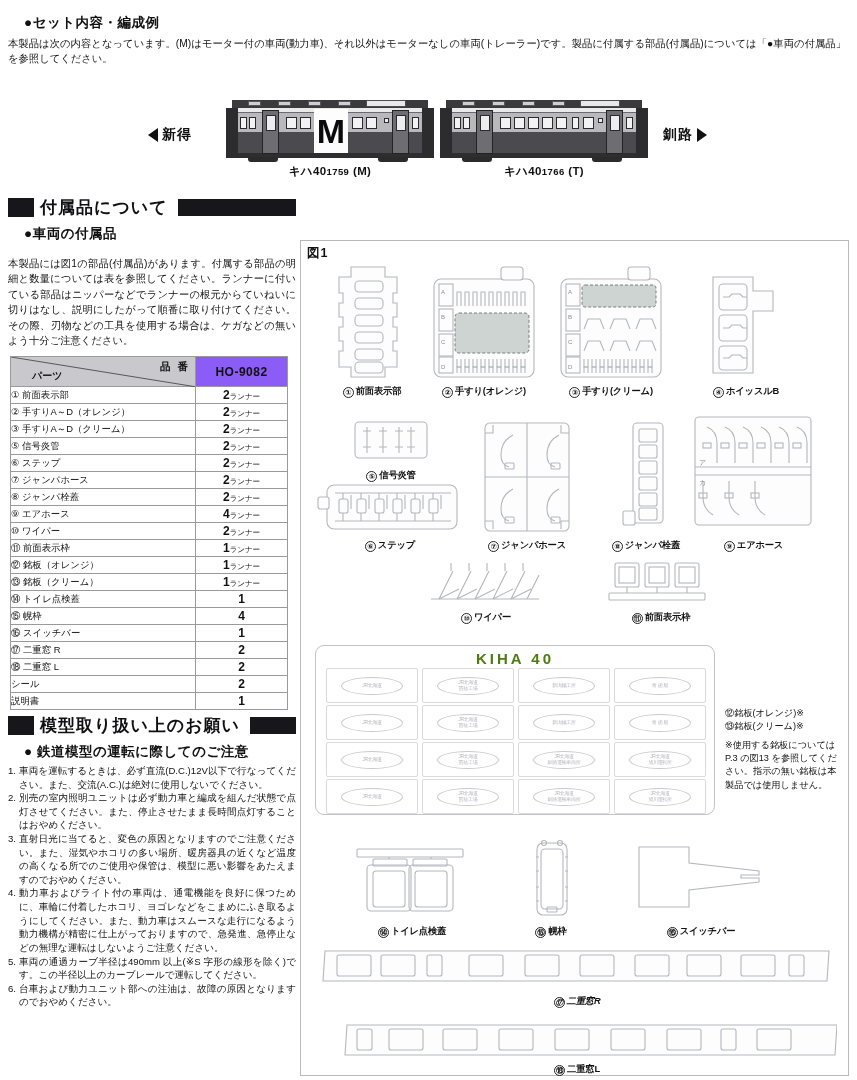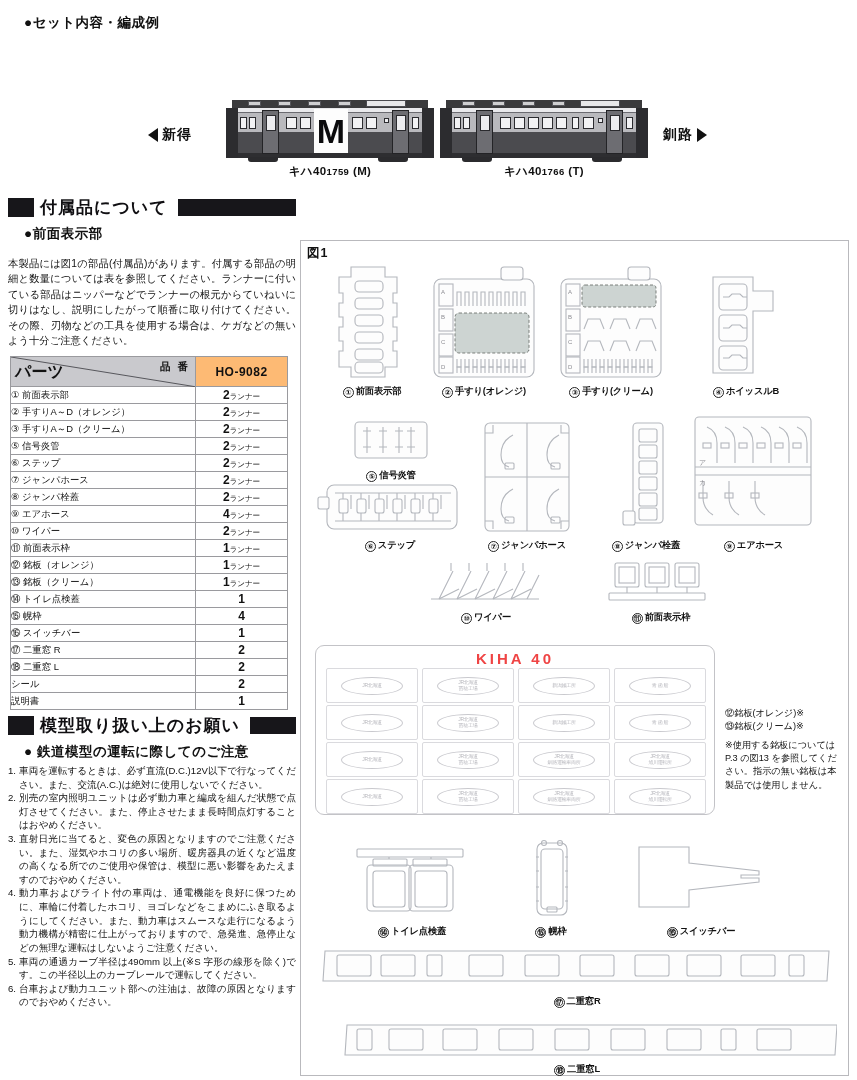--- a/index.html
+++ b/index.html
@@ -66,23 +66,23 @@
   
   #acc-section { position:absolute; left:8px; top:196px; width:288px; }
   #acc-desc { margin-top:13px; }
 
   
   #parts-table { position:absolute; left:10px; top:356px; width:278px;
      border:1px solid #6e6e72; border-collapse:collapse; font-size:9.3px; }
   #parts-table td, #parts-table th { border:1px solid #9a9a9e; padding:0; }
   .hdr-cell { background:#c9c9cd; height:30px; position:relative; }
   .hdr-cell .diag { position:absolute; inset:0; }
-  .hdr-cell .p1 { position:absolute; left:4px; bottom:3px; font-size:16px; font-weight:bold;}
+  .hdr-cell .p1 { position:absolute; left:21px; bottom:3px; font-size:10px; font-weight:bold;}
   .hdr-cell .p2 { position:absolute; right:5px; top:3px; font-size:10.5px; font-weight:bold; letter-spacing:2px;}
-  .hdr-num { background:#fdba74; text-align:center; font-size:11px; font-weight:bold; letter-spacing:.5px;}
+  .hdr-num { background:#8b5cf6; text-align:center; font-size:11px; font-weight:bold; letter-spacing:.5px;}
   .pname { padding:2px 3px 2px 5px; height:17px; font-size:9.4px; white-space:nowrap;}
   .pqty { text-align:center; width:92px; font-size:12px; font-weight:bold; }
   .pqty .u { font-size:7.6px; font-weight:normal; letter-spacing:-.2px;}
   .pname.indent { padding-left:18px; }
 
   
   #care-section { position:absolute; left:8px; top:714px; width:288px; }
   .care-list { margin:3px 0 0 0; padding:0; list-style:none; font-size:9.6px; line-height:1.42; }
   .care-list li { display:flex; margin-bottom:0px; }
   .care-list .n { width:11px; flex:0 0 auto; }
@@ -104,40 +104,41 @@
   .runner { stroke:#b4b7bd; fill:none; stroke-width:1.1; }
   .runner-f { fill:#fdfdfd; stroke:#b4b7bd; stroke-width:1.1; }
   .hl { fill:#cdd4d2; stroke:#6f7571; stroke-width:.9; stroke-dasharray:3 2; }
 
   .cell { position:absolute; }
 
   
   #plate-sheet { position:absolute; left:14px; top:404px; width:400px; height:170px;
      border:1px solid #c3c3c7; border-radius:9px; }
   #plate-title { position:absolute; left:0; right:0; top:4px; text-align:center;
-     font-size:15px; letter-spacing:3px; color:#ef4444; font-weight:bold; }
+     font-size:15px; letter-spacing:3px; color:#4d7c0f; font-weight:bold; }
   .plate-grid { position:absolute; left:10px; top:22px; display:grid;
      grid-template-columns:repeat(4,92px); grid-template-rows:repeat(4,35px); gap:2px 4px;}
   .plate { position:relative; border:1px solid #dadade; border-radius:2px; }
   .plate .oval { position:absolute; left:50%; top:50%; transform:translate(-50%,-50%);
      width:62px; height:18px; border:1px solid #c9c9ce; border-radius:50%;
      display:flex; align-items:center; justify-content:center;
      font-size:5px; color:#b7b7bd; text-align:center; line-height:1.05; letter-spacing:-.3px;}
 
   #plate-notes { position:absolute; left:424px; top:466px; width:120px; font-size:9.2px; line-height:1.45;}
   #plate-notes .ln { white-space:nowrap; }
   #plate-notes .note { margin-top:5px; white-space:normal; }
 </style>
 </head>
 <body>
 
 <div class="page">
 
   <div id="top-section">
     <div class="bullet-head">●セット内容・編成例</div>
+    <div id="set-desc" class="body-text">本製品は次の内容となっています。(M)はモーター付の車両(動力車)、それ以外はモーターなしの車両(トレーラー)です。製品に付属する部品(付属品)については「●車両の付属品」を参照してください。</div>
   </div>
 
   <div id="formation">
     <div class="dir-label" style="left:140px; top:30px;">
       <span class="tri tri-l"></span><span>新得</span>
     </div>
     <div class="dir-label" style="left:655px; top:30px;">
       <span>釧路</span><span class="tri tri-r"></span>
     </div>
 
@@ -213,21 +214,21 @@
       </div>
     </div>
   </div>
 
   <div id="acc-section">
     <div class="sec-head">
       <div class="sec-sq"></div>
       <div class="sec-title">付属品について</div>
       <div class="sec-bar"></div>
     </div>
-    <div class="bullet-head">●前面表示部</div>
+    <div class="bullet-head">●車両の付属品</div>
     <div id="acc-desc" class="body-text">本製品には図1の部品(付属品)があります。付属する部品の明細と数量については表を参照してください。ランナーに付いている部品はニッパーなどでランナーの根元からていねいに切りはなし、説明にしたがって順番に取り付けてください。その際、刃物などの工具を使用する場合は、ケガなどの無いよう十分ご注意ください。</div>
   </div>
 
   <table id="parts-table">
     <thead>
       <tr>
         <th class="hdr-cell">
           <svg class="diag" viewBox="0 0 186 30" preserveAspectRatio="none">
             <line x1="0" y1="0" x2="186" y2="30" stroke="#55555a" stroke-width="1"></line>
           </svg>
@@ -693,21 +694,21 @@
       <svg width="160" height="82" viewBox="0 0 160 82">
         <g class="runner">
           <path d="M18 8 h50 v16 l70 8 v4 h-18 v3 h18 v4 l-70 8 v17 h-50 z"></path>
         </g>
       </svg>
       <div class="part-cap">
         <span class="circ">⑯</span><span>スイッチバー</span>
       </div>
     </div>
 
-    <div class="cell" style="left:16px; top:700px; width:520px;">
+    <div class="cell" style="left:16px; top:700px; width:520px;font-style:italic;">
       <svg width="520" height="50" viewBox="0 0 520 50">
         <path class="runner-f" d="M8 10 h504 l-2 30 h-504 z"></path>
         <g class="runner">
           <rect x="20" y="14" width="34" height="21" rx="2"></rect>
           <rect x="64" y="14" width="34" height="21" rx="2"></rect>
           <rect x="110" y="14" width="15" height="21" rx="2"></rect>
           <rect x="152" y="14" width="34" height="21" rx="2"></rect>
           <rect x="208" y="14" width="34" height="21" rx="2"></rect>
           <rect x="263" y="14" width="34" height="21" rx="2"></rect>
           <rect x="318" y="14" width="34" height="21" rx="2"></rect>

